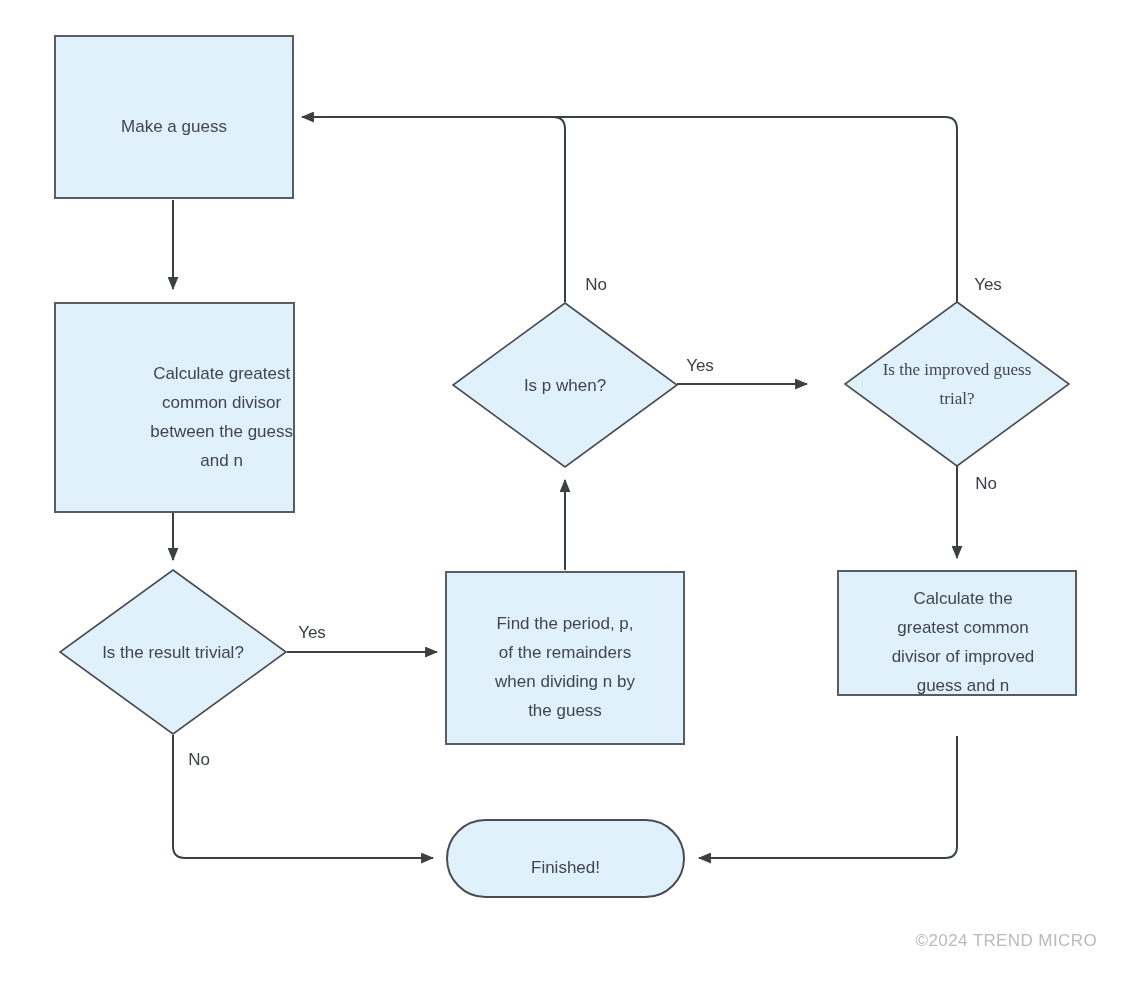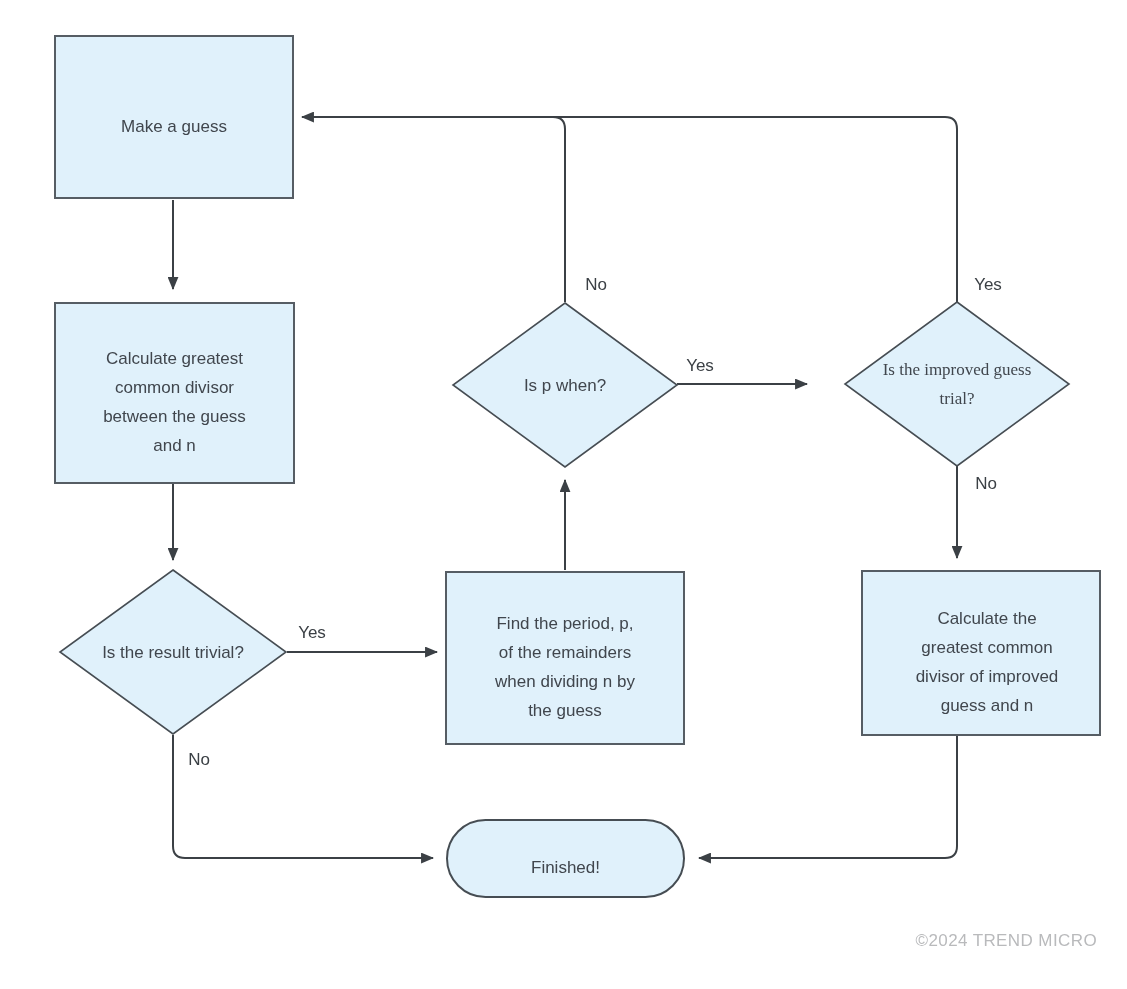--- a/index.html
+++ b/index.html
@@ -98,35 +98,35 @@
 
     <polygon class="decision" points="173,570 286,652 173,734 60,652"></polygon>
     <polygon class="decision" points="565,303 677,385 565,467 453,385"></polygon>
     <polygon class="decision" points="957,302 1069,384 957,466 845,384"></polygon>
   </svg>
 
   <div class="node" style="left:54px; top:35px; width:240px; height:164px;">
     <span class="node-label">Make a guess</span>
   </div>
 
-  <div class="node" style="left:54px; top:302px; width:241px; height:182px;">
+  <div class="node" style="left:54px; top:302px; width:241px; height:211px;justify-content:flex-end;">
     <span class="node-label">Calculate greatest
 common divisor
 between the guess
 and n</span>
   </div>
 
   <div class="node" style="left:445px; top:571px; width:240px; height:174px;">
     <span class="node-label">Find the period, p,
 of the remainders
 when dividing n by
 the guess</span>
   </div>
 
-  <div class="node" style="left:861px; top:570px; width:240px; height:166px;padding-left:12px;">
+  <div class="node" style="left:837px; top:570px; width:240px; height:126px;padding-left:12px;">
     <span class="node-label">Calculate the
 greatest common
 divisor of improved
 guess and n</span>
   </div>
 
   <div class="node terminator" style="left:446px; top:819px; width:239px; height:79px;">
     <span class="node-label">Finished!</span>
   </div>
 

